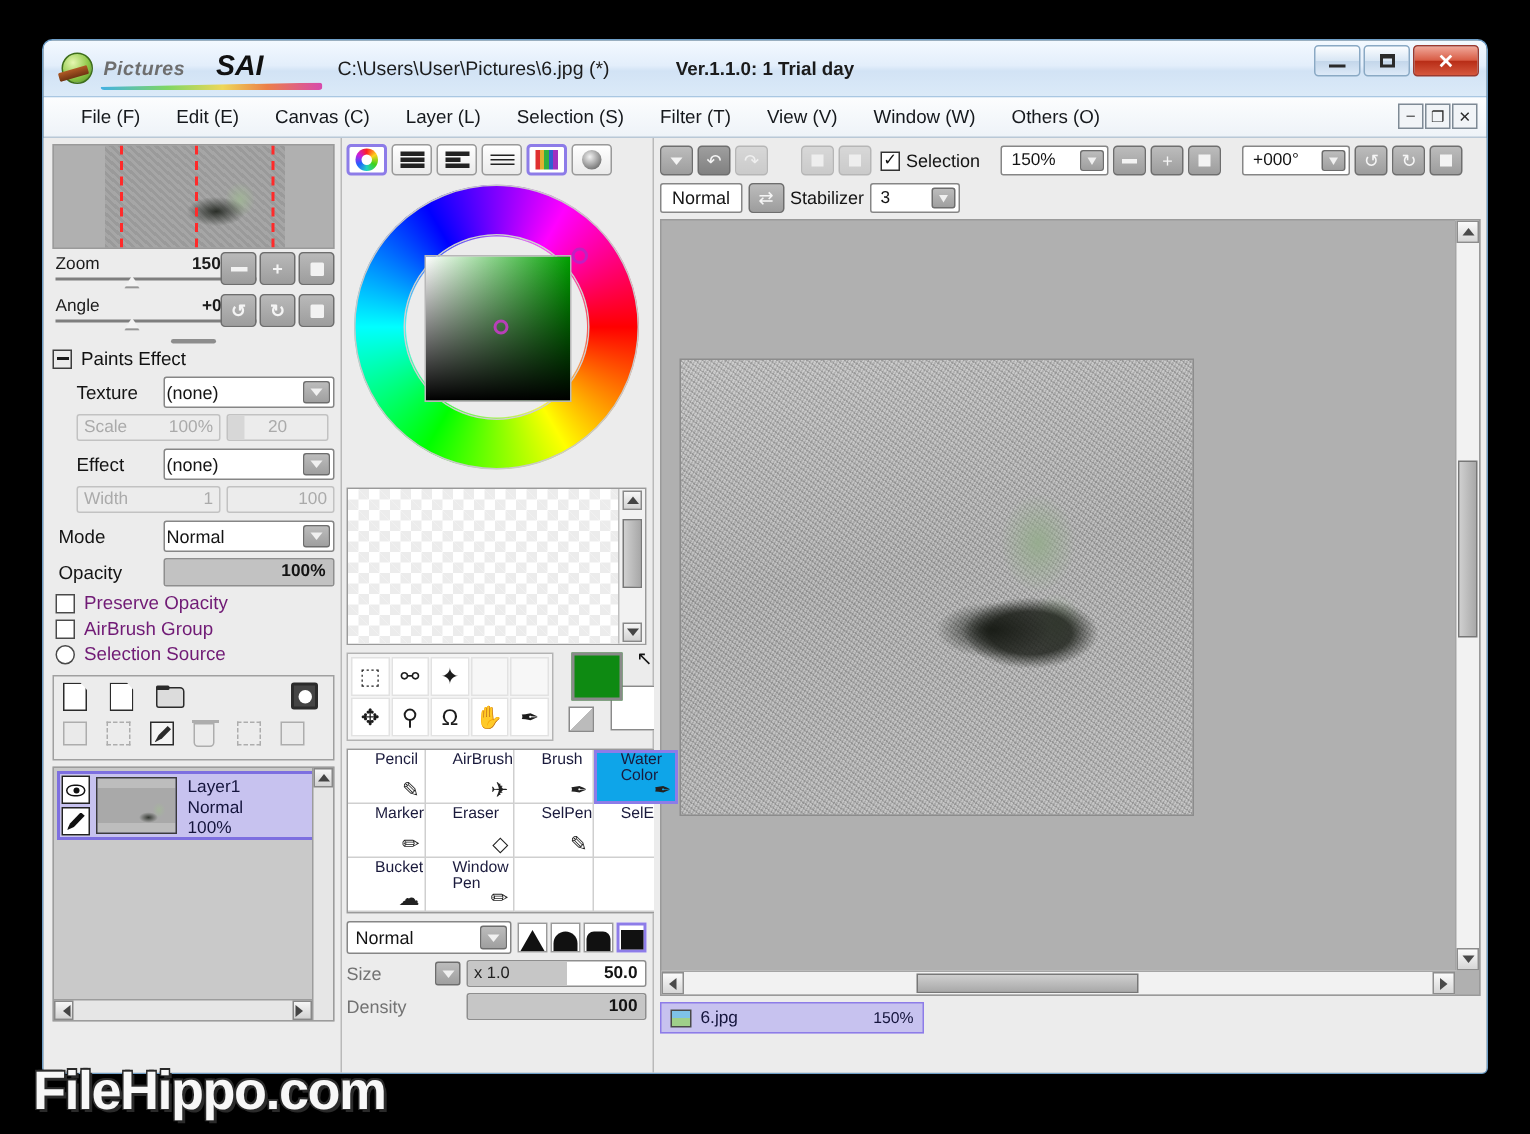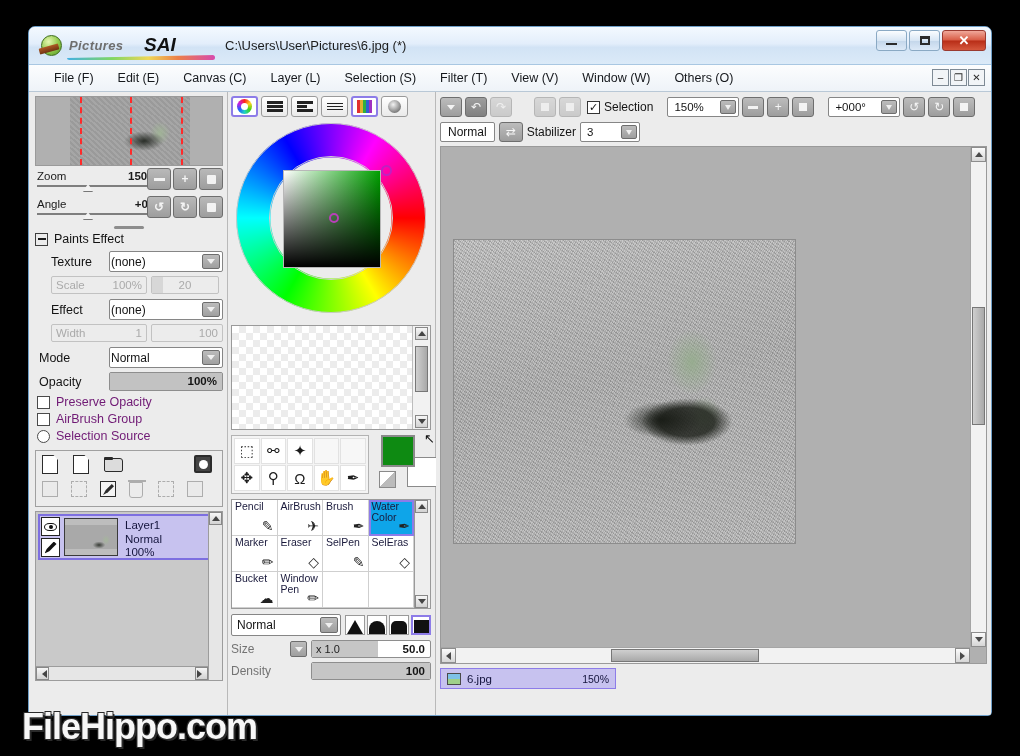--- a/index.html
+++ b/index.html
@@ -373,21 +373,21 @@
 
   .brush-grid {
     margin-top:5px; display:flex;
   }
   .bg-cells {
     flex:1; display:grid; grid-template-columns:repeat(4,1fr);
     border:1px solid #9a9a9a; background:#fff;
   }
   .bcell {
     height:36px; border-right:1px solid #cfcfcf; border-bottom:1px solid #cfcfcf;
-    position:relative; padding:1px 0 0 3px;
+    position:relative; padding:1px 0 0 18px;
   }
   .bcell.sel { background:#0ea5e9; outline:2px solid #8d7ce8; outline-offset:-2px; z-index:2;}
   .bcell .bn { font-size:10.5px; color:#1a1a3c; line-height:11px; display:block;}
   .bcell .bi { position:absolute; right:3px; bottom:1px; font-size:14px; color:#222;}
   .bg-scroll { width:16px; background:#eee; border:1px solid #9a9a9a; border-left:0; position:relative;}
 
   .blend-row { display:flex; align-items:center; gap:4px; margin-top:5px;}
   .blend-combo {
     width:116px; height:22px; border:1px solid #868686; background:#fff; position:relative;
     display:flex;align-items:center; border-radius:2px;
@@ -506,20 +506,21 @@
 
   <div id="titlebar">
     <div class="app-logo">
       <div class="ball"></div>
         <div class="brush"></div>
     </div>
     <div class="brandname">Pictures</div>
     <div class="brandname2">SAI</div>
     <div class="brand-swoosh"></div>
     <div class="doc-path">C:\Users\User\Pictures\6.jpg (*)</div>
+    <div class="ver-label">Ver.1.1.0: 1 Trial day</div>
     <div class="wbtns">
       <div class="wbtn">
           <i class="glyph-min"></i>
         </div>
       <div class="wbtn">
           <i class="glyph-max"></i>
         </div>
       <div class="wbtn close">✕</div>
     </div>
   </div>

